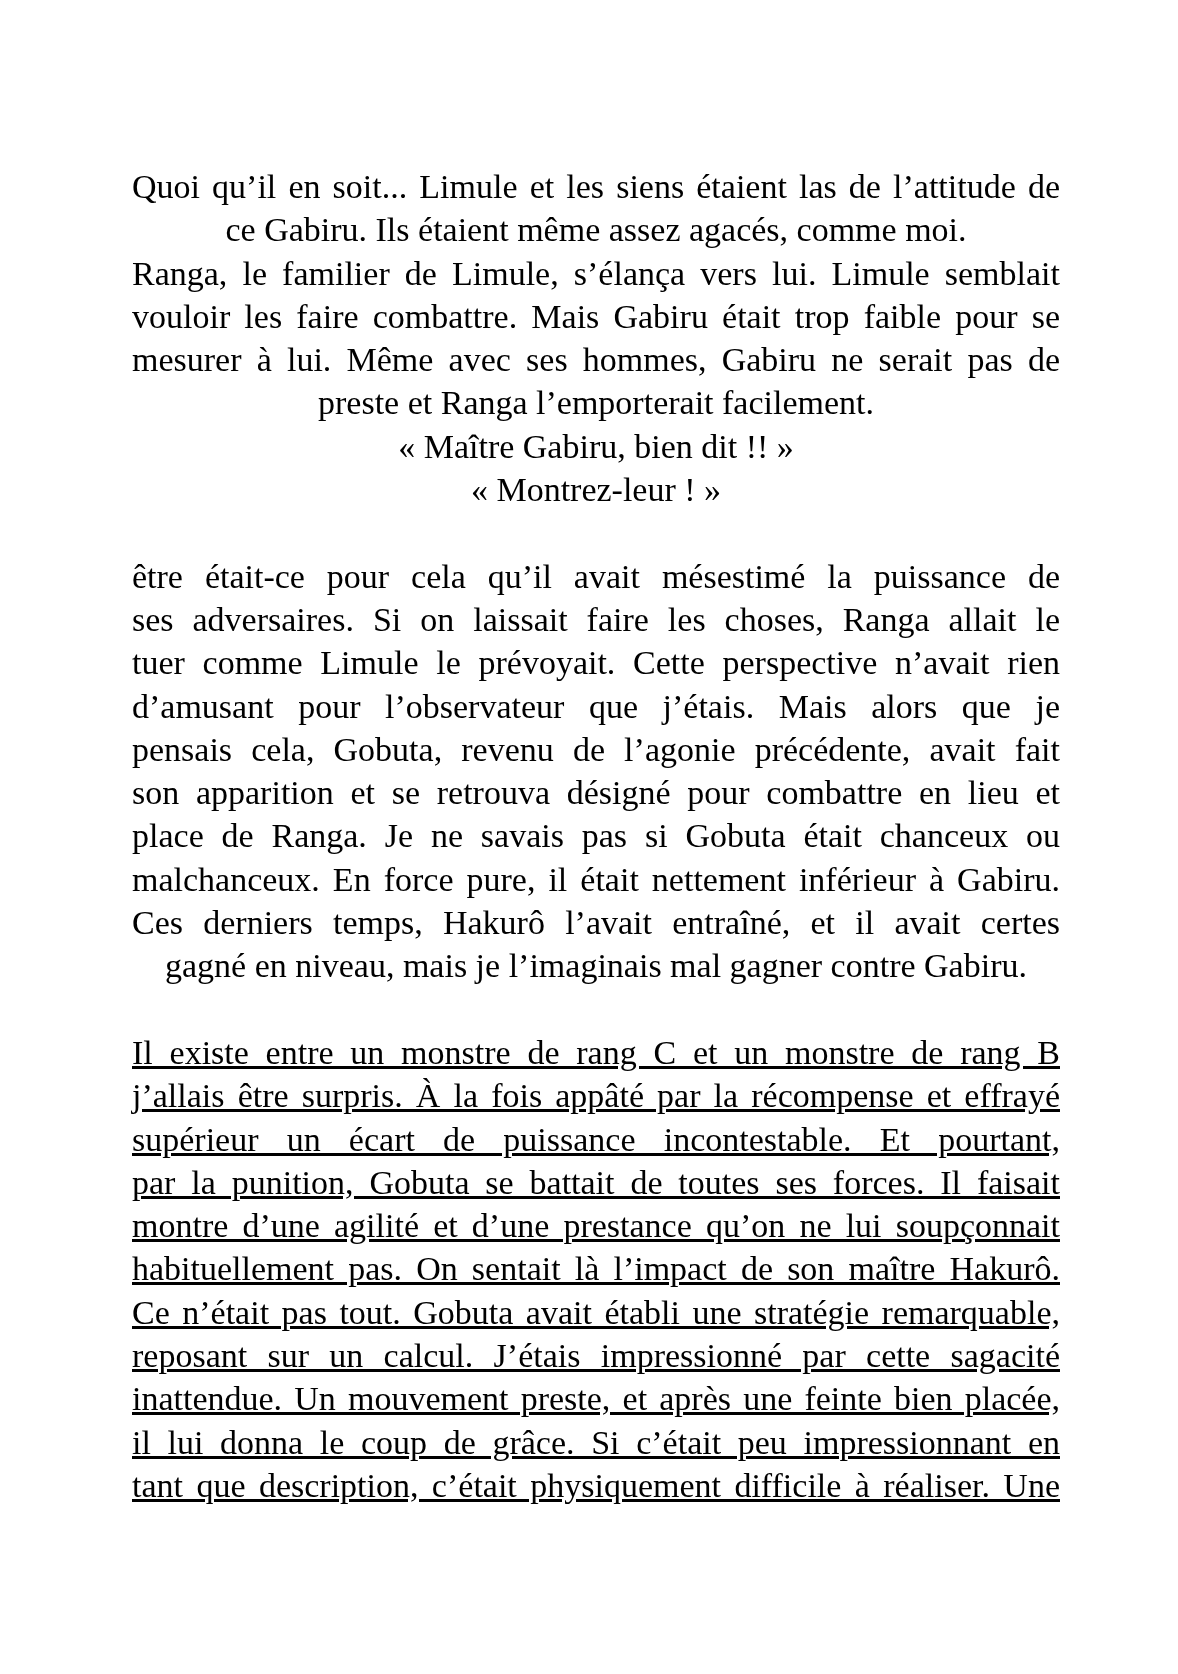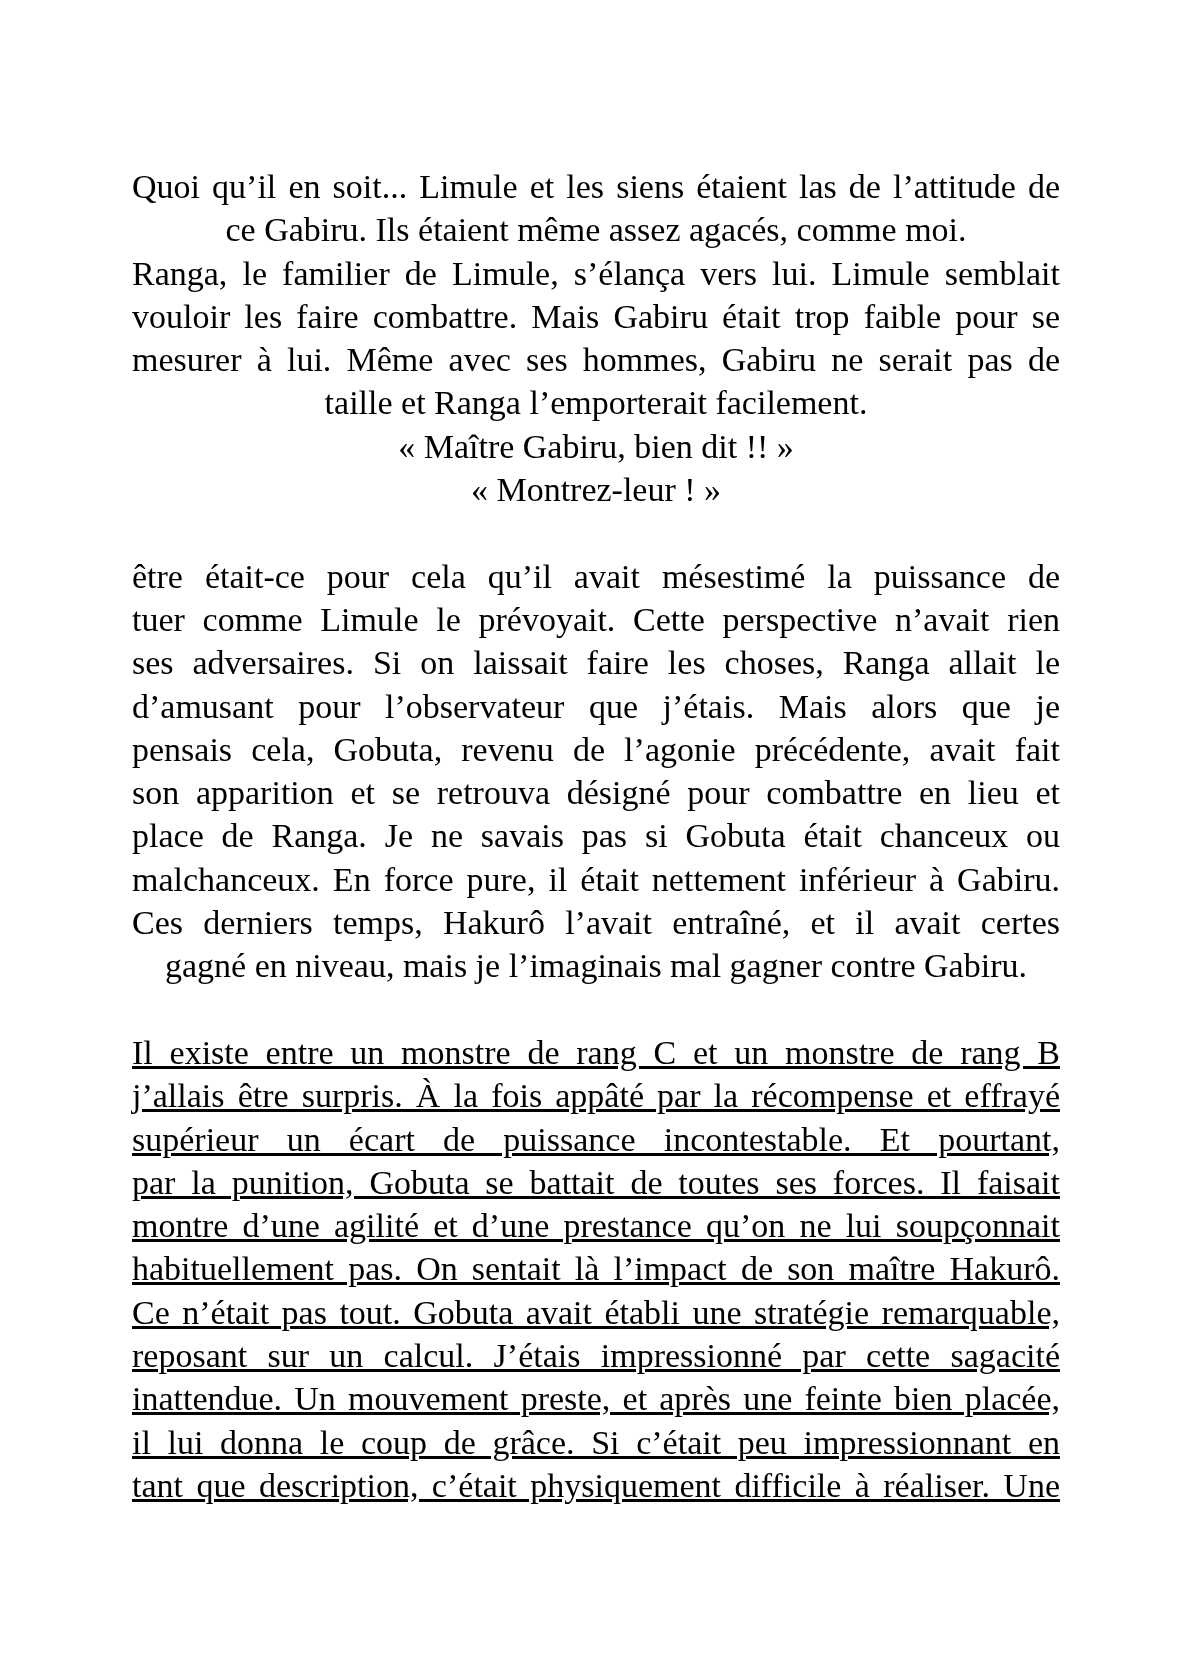--- a/index.html
+++ b/index.html
@@ -49,29 +49,29 @@
 
 <div class="page">
   <div class="text-area">
 
     <div class="block">
       <div class="line justified">Quoi qu’il en soit... Limule et les siens étaient las de l’attitude de</div>
       <div class="line">ce Gabiru. Ils étaient même assez agacés, comme moi.</div>
       <div class="line justified">Ranga, le familier de Limule, s’élança vers lui. Limule semblait</div>
       <div class="line justified">vouloir les faire combattre. Mais Gabiru était trop faible pour se</div>
       <div class="line justified">mesurer à lui. Même avec ses hommes, Gabiru ne serait pas de</div>
-      <div class="line">taille et Ranga l’emporterait facilement.</div>
+      <div class="line">preste et Ranga l’emporterait facilement.</div>
       <div class="line">« Maître Gabiru, bien dit !! »</div>
       <div class="line">« Montrez-leur ! »</div>
     </div>
 
     <div class="block">
       <div class="line justified">être était-ce pour cela qu’il avait mésestimé la puissance de</div>
+      <div class="line justified">ses adversaires. Si on laissait faire les choses, Ranga allait le</div>
       <div class="line justified">tuer comme Limule le prévoyait. Cette perspective n’avait rien</div>
-      <div class="line justified">ses adversaires. Si on laissait faire les choses, Ranga allait le</div>
       <div class="line justified">d’amusant pour l’observateur que j’étais. Mais alors que je</div>
       <div class="line justified">pensais cela, Gobuta, revenu de l’agonie précédente, avait fait</div>
       <div class="line justified">son apparition et se retrouva désigné pour combattre en lieu et</div>
       <div class="line justified">place de Ranga. Je ne savais pas si Gobuta était chanceux ou</div>
       <div class="line justified">malchanceux. En force pure, il était nettement inférieur à Gabiru.</div>
       <div class="line justified">Ces derniers temps, Hakurô l’avait entraîné, et il avait certes</div>
       <div class="line">gagné en niveau, mais je l’imaginais mal gagner contre Gabiru.</div>
     </div>
 
     <div class="block">

